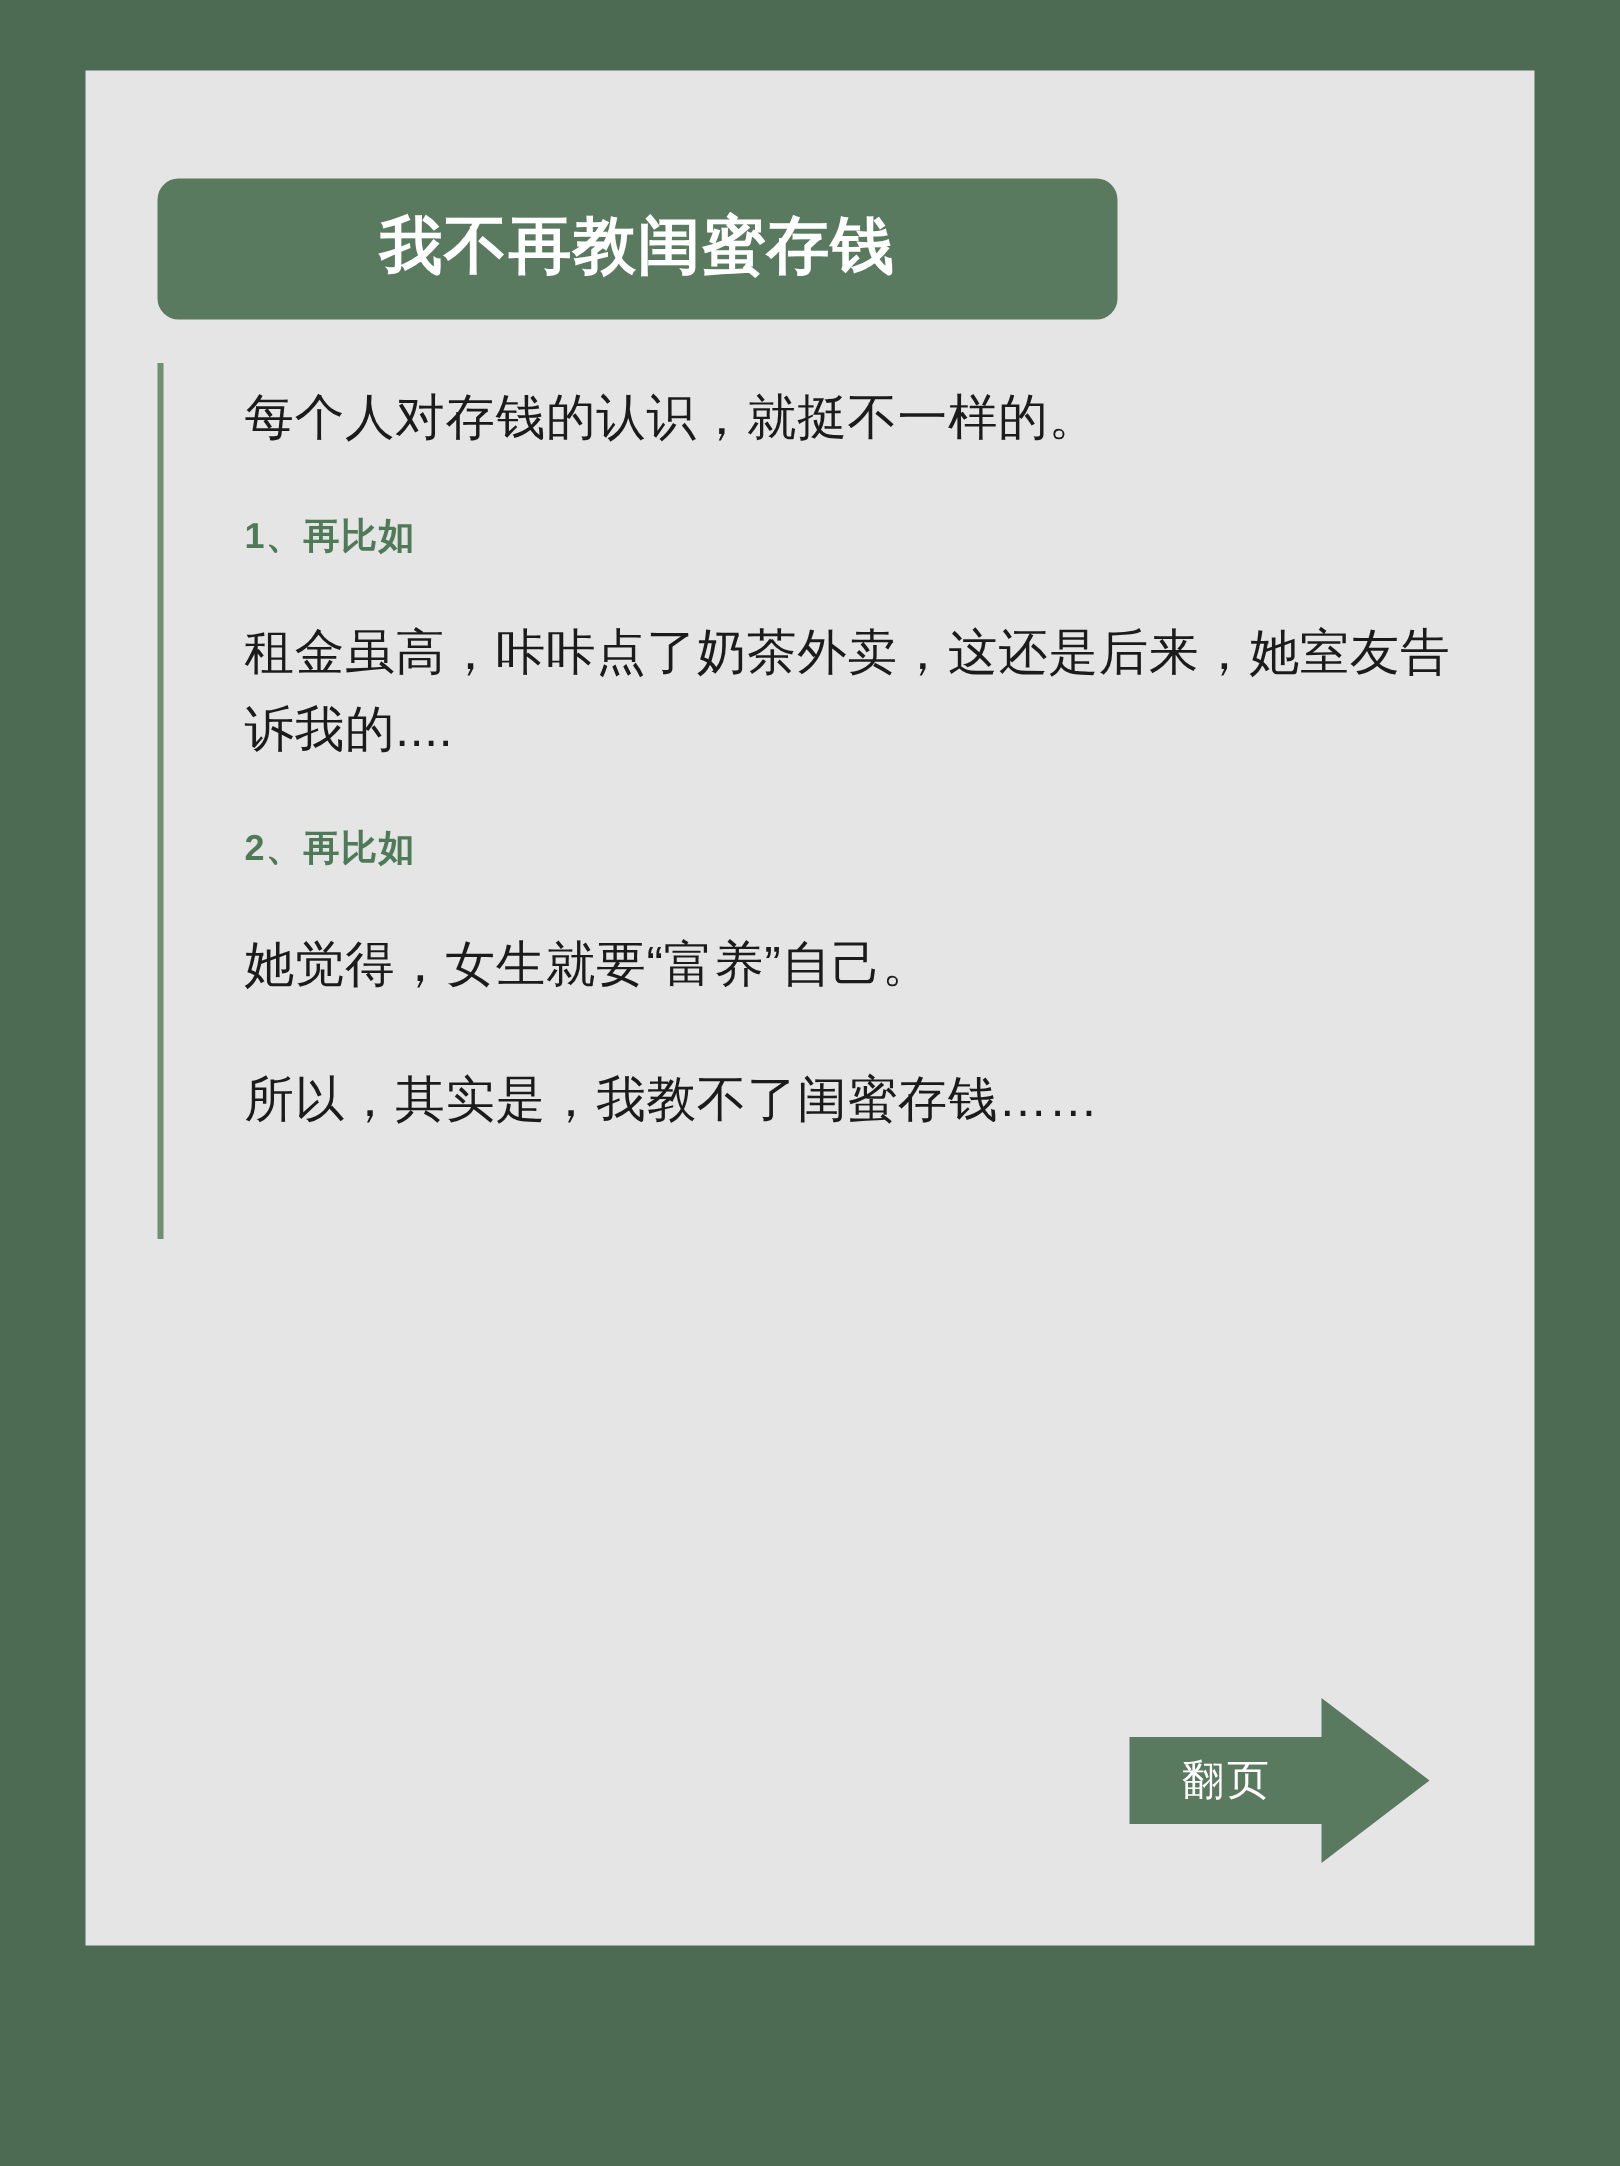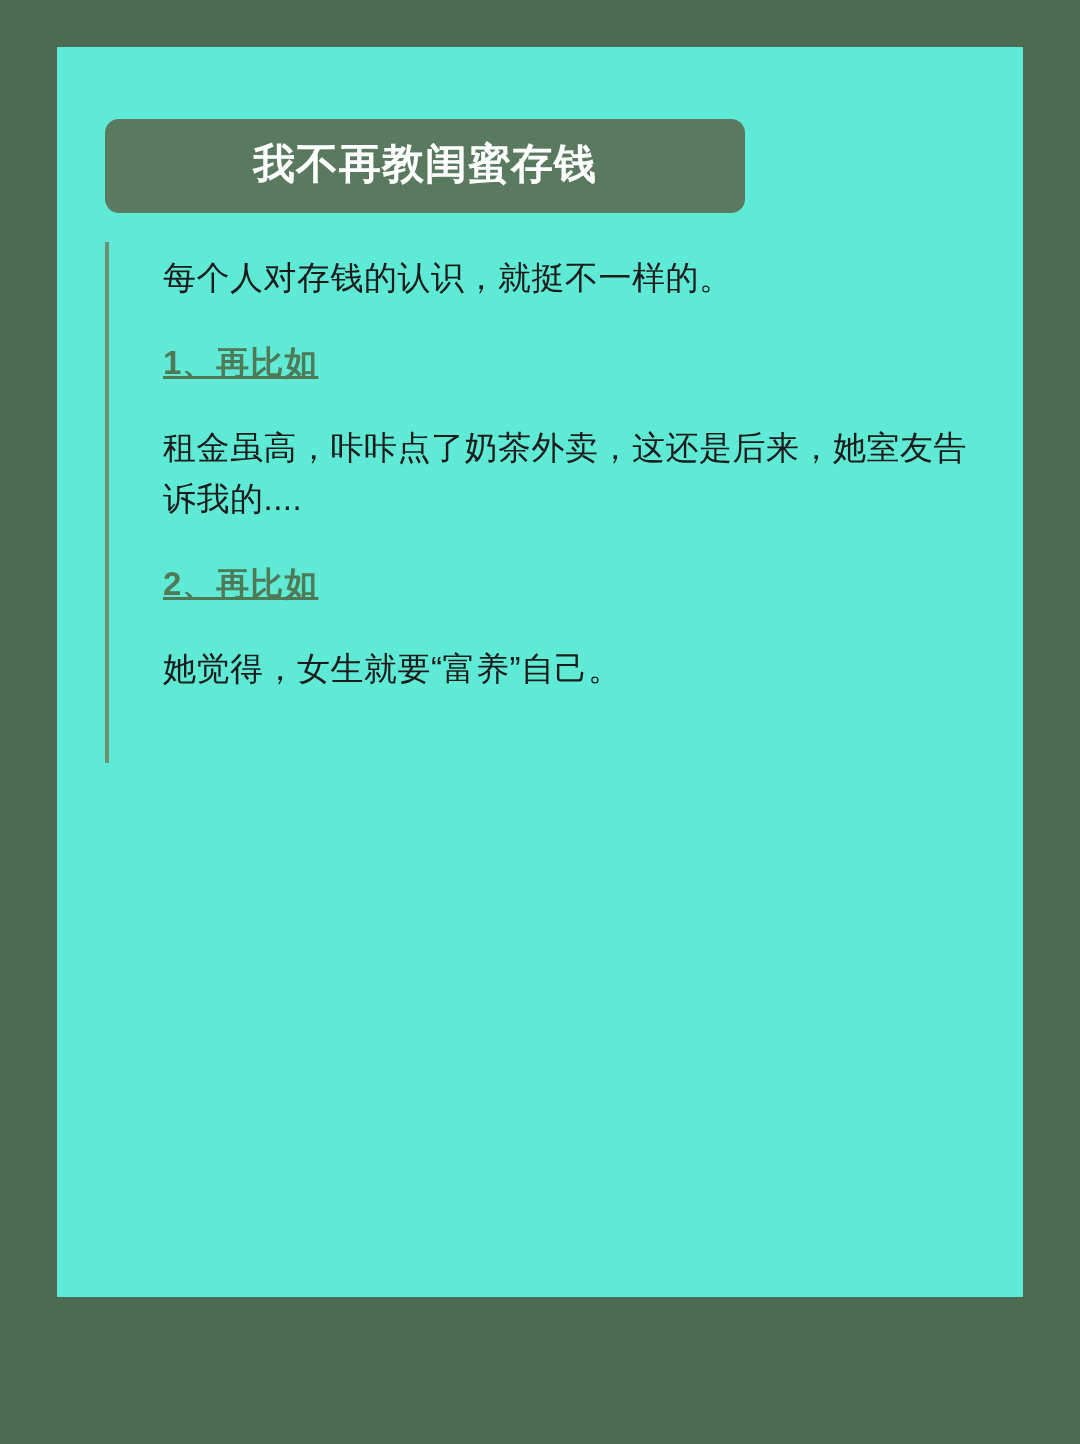--- a/index.html
+++ b/index.html
@@ -13,21 +13,21 @@
     display: flex;
     align-items: center;
     justify-content: center;
   }
   .card {
     position: absolute;
     left: 57px;
     top: 47px;
     width: 966px;
     height: 1250px;
-    background: #5eead4;
+    background: #e5e5e5;
   }
   .title-wrap {
     position: absolute;
     left: 48px;
     top: 72px;
     width: 640px;
   }
   .title-pill {
     background: #5a7a5f;
     border-radius: 14px;
@@ -52,26 +52,25 @@
     padding-bottom: 30px;
   }
   .para {
     font-size: 33px;
     line-height: 1.55;
     color: #1b1b1b;
     margin: 0 0 38px 0;
     letter-spacing: 0.5px;
   }
   .heading {
-    font-size: 33px;
+    font-size: 24px;
     font-weight: bold;
     color: #4f7a57;
     margin: 14px 0 36px 0;
     letter-spacing: 1px;
-    text-decoration: underline;
   }
   .emoji {
     font-size: 32px;
     vertical-align: -2px;
   }
   .flip {
     position: absolute;
     right: 50px;
     bottom: 55px;
     width: 220px;
@@ -123,17 +122,24 @@
 
 
     <p class="para">租金虽高，咔咔点了奶茶外卖，这还是后来，她室友告诉我的....</p>
 
 
     <p class="heading">2、再比如</p>
 
     <p class="para">她觉得，女生就要“富养”自己。</p>
 
 
+    <p class="para">所以，其实是，我教不了闺蜜存钱……</p>
 
   </div>
 
+  <div class="flip">
+    <div class="arrow-body">
+      <span>翻页</span>
+    </div>
+    <div class="arrow-head"></div>
+  </div>
 
 </div>
 
 </body></html>

